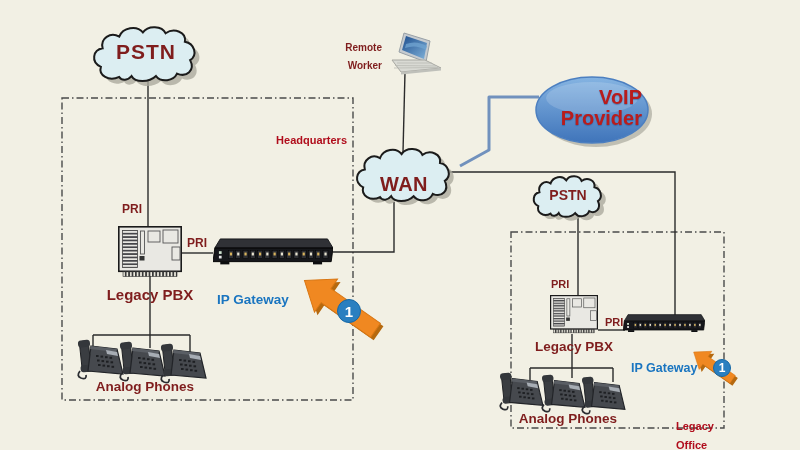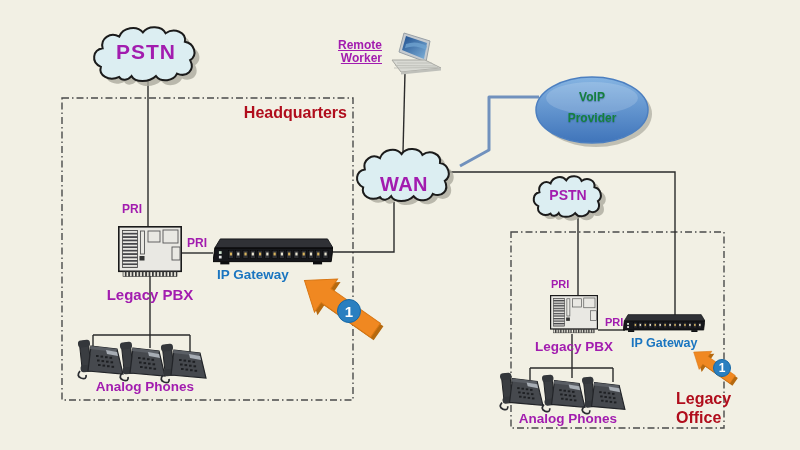--- a/index.html
+++ b/index.html
@@ -2,35 +2,35 @@
 <html><head>
 <meta charset="utf-8">
 <style>
   html,body{margin:0;padding:0;background:#fff;}
   .stage{
     position:relative;width:800px;height:450px;overflow:hidden;
     background:#f2f0e4;
     font-family:"Liberation Sans",sans-serif;
   }
   .stage svg{position:absolute;left:0;top:0;}
-  .lbl{position:absolute;color:#a21caf;font-weight:bold;line-height:1.15;white-space:pre-line;}
+  .lbl{position:absolute;color:#7f1d1d;font-weight:bold;line-height:1.15;white-space:pre-line;}
   .lbl.center{text-align:center;}
   .lbl.right{text-align:right;}
   .cloud-big{font-size:21px;letter-spacing:1px;}
   .cloud-mid{font-size:20px;letter-spacing:.5px;}
   .cloud-sm{font-size:14px;}
-  .voip{color:#15803d;font-weight:600;font-size:12px;line-height:21px;text-align:center;text-shadow:0 1px 1px rgba(40,80,140,.5);}
-  .site-red{color:#b00d1c;font-size:16px;line-height:19px;}
+  .voip{color:#b91c1c;font-weight:600;font-size:20px;line-height:21px;text-align:right;text-shadow:0 1px 1px rgba(40,80,140,.5);}
+  .site-red{color:#b00d1c;font-size:11px;line-height:19px;margin-top:28px;}
   .pri{font-size:12px;text-align:right;}
   .pri.small{font-size:11px;}
   .dev{font-size:15px;}
   .dev.small{font-size:13.5px;}
-  .gw{color:#1a75c0;font-size:13.5px;}
+  .gw{color:#1a75c0;font-size:13.5px;margin-top:25px;}
   .gw.small{font-size:12.5px;}
-  .worker{font-size:12px;line-height:13px;text-decoration:underline;}
+  .worker{font-size:10px;line-height:18px;}
   .wire{stroke:#2b2b2b;stroke-width:1.4;fill:none;}
   .wire-blue{stroke:#7191bd;stroke-width:3;fill:none;stroke-linejoin:round;}
   .site-box{fill:none;stroke:#4a4a4a;stroke-width:1.4;stroke-dasharray:7 3 1.5 3;}
   .badge-num{fill:#fff;font-family:"Liberation Sans",sans-serif;font-weight:bold;text-anchor:middle;}
 </style>
 </head>
 <body>
 
 <div class="stage">
 

